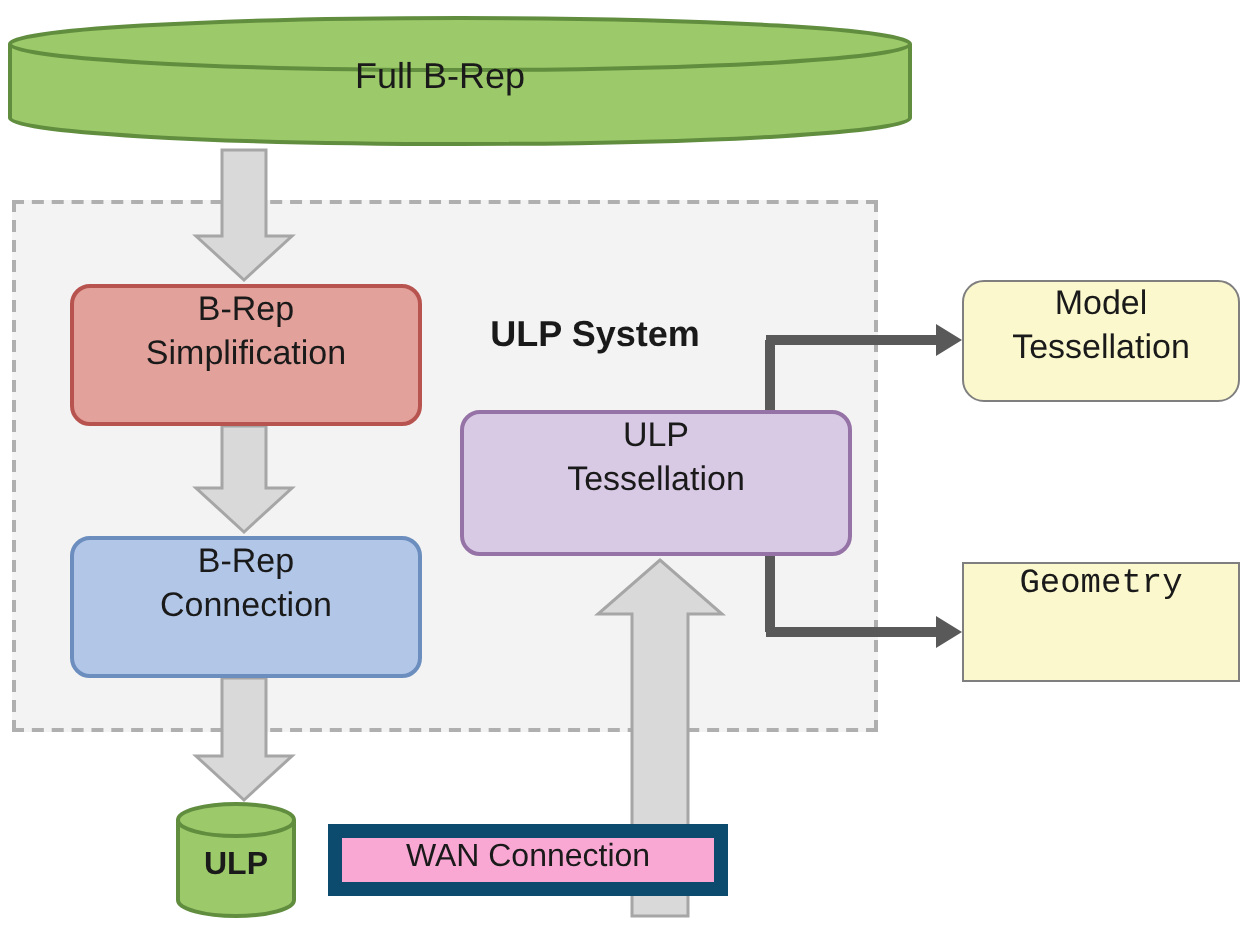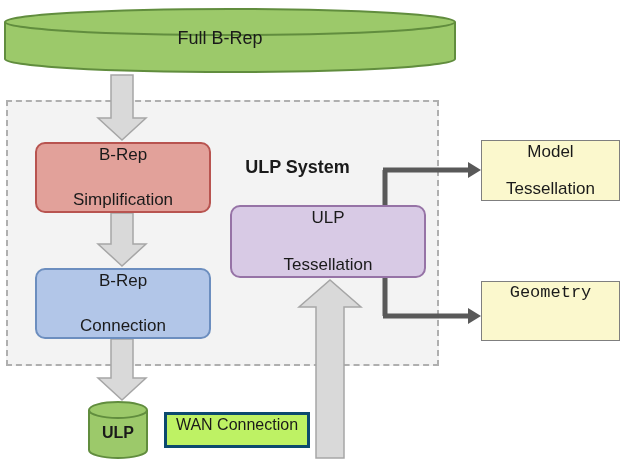--- a/index.html
+++ b/index.html
@@ -9,43 +9,43 @@
     font-family:"Liberation Sans", sans-serif; color:#1a1a1a;
   }
   .abs { position:absolute; }
   .svg-layer { position:absolute; left:0; top:0; width:622px; height:474px; }
 
   .system-box {
     left:6px; top:100px; width:433px; height:266px;
     background:#f3f3f3; border:2px dashed #afafaf; box-sizing:border-box;
   }
   .node {
-    display:flex; flex-direction:column; align-items:center; justify-content:space-between;
-    text-align:center; line-height:1.3; font-size:17px; box-sizing:border-box;gap:12px;
+    display:flex; flex-direction:column; align-items:center; justify-content:flex-start;
+    text-align:center; line-height:1.3; font-size:17px; box-sizing:border-box;
   }
   .box-simpl {
     left:35px; top:142px; width:176px; height:71px;
     background:#e2a19a; border:2px solid #b85450; border-radius:10px;
   }
   .box-comp {
     left:35px; top:268px; width:176px; height:71px;
     background:#b2c6e8; border:2px solid #6c8ebf; border-radius:10px;
   }
   .box-tess {
     left:230px; top:205px; width:196px; height:73px;
     background:#d8cae5; border:2px solid #9673a6; border-radius:10px;
   }
   .box-out {
     background:#fbf8cd; border:1px solid #7f7f7f;
   }
-  .box-model { left:481px; top:140px; width:139px; height:61px; }
+  .box-model { left:481px; top:140px; width:139px; height:61px;border-radius:11px; }
   .box-geom  { left:481px; top:281px; width:139px; height:60px;font-family:Liberation Mono, monospace; }
   .box-wan {
-    left:164px; top:412px; width:146px; height:36px;
-    background:#bef264; border:3px solid #0c4a6e; font-size:16px;
+    left:164px; top:412px; width:200px; height:36px;
+    background:#f9a8d4; border:7px solid #0c4a6e; font-size:16px;
   }
   .title-ulp-system {
     left:225px; top:133px; width:145px; text-align:center;
     font-size:18px; font-weight:bold;margin-top:24px;
   }
   .label-full-brep {
     left:5px; top:28px; width:430px; text-align:center; font-size:18px;
   }
   .label-ulp {
     left:89px; top:424px; width:58px; text-align:center; font-size:16px; font-weight:600;

